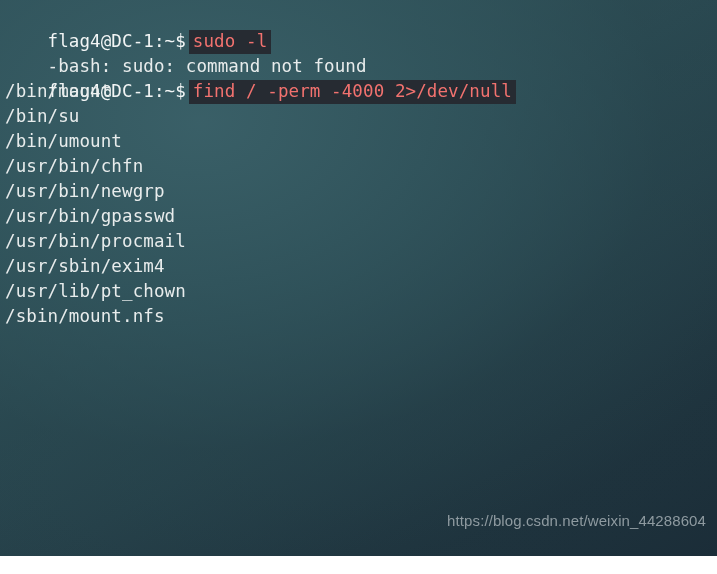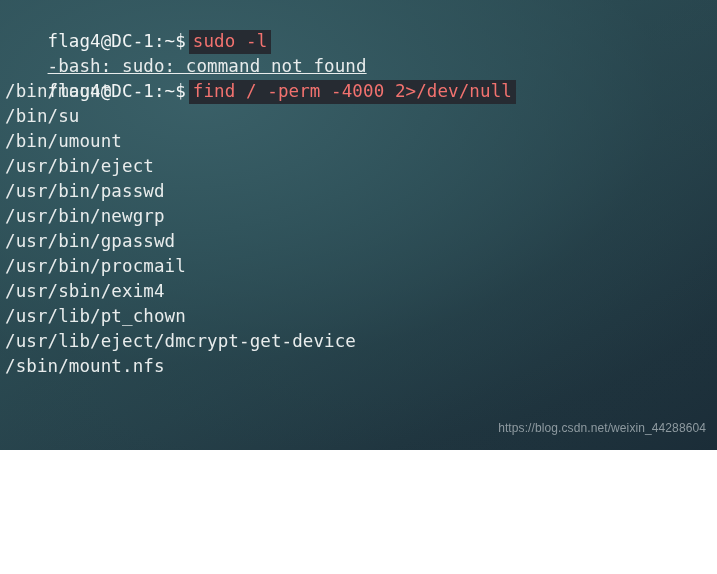--- a/index.html
+++ b/index.html
@@ -9,21 +9,21 @@
   body {
     width: 717px;
     height: 574px;
     overflow: hidden;
     font-family: "DejaVu Sans Mono", monospace;
   }
 
   #terminal {
     position: relative;
     width: 717px;
-    height: 450px;
+    height: 556px;
     box-sizing: border-box;
     background-color: #2d4f56;
     background-image:
       radial-gradient(ellipse 115% 105% at 28% 22%,
         rgba(58, 96, 104, 0.95) 0%,
         rgba(50, 86, 94, 0.75) 30%,
         rgba(40, 70, 78, 0.35) 56%,
         rgba(27, 47, 57, 0.05) 78%,
         rgba(24, 42, 53, 0.0) 100%),
       linear-gradient(150deg,
@@ -57,21 +57,20 @@
     padding: 1px 4px 3px 4px;
     margin-left: 3px;
   }
 
   .out {
     color: #e8ecec;
   }
 
   .err {
     color: #e8ecec;
-    text-decoration: underline;
   }
 
   .boxed-wrap {
     position: relative;
     display: inline-block;
   }
 
   .highlight-box {
     position: absolute;
     left: -4px;
@@ -79,23 +78,23 @@
     width: 188px;
     height: 25px;
     border: 3px solid #f01818;
     box-sizing: border-box;
     pointer-events: none;
   }
 
   #watermark {
     position: absolute;
     right: 11px;
-    bottom: 9px;
+    bottom: 23px;
     font-family: "Liberation Sans", sans-serif;
-    font-size: 12px;
+    font-size: 15px;
     color: #8e9aa0;
     letter-spacing: 0.1px;
     white-space: nowrap;
   }
 </style>
 </head>
 <body>
 
 <div id="terminal">
 
@@ -107,30 +106,28 @@
     <span class="err">-bash: sudo: command not found</span>
   </div>
 
   <div class="line">
     <span class="prompt">flag4@DC-1:~$</span><span class="cmd">find / -perm -4000 2&gt;/dev/null</span>
   </div>
 
   <div class="line"><span class="out">/bin/mount</span></div>
   <div class="line"><span class="out">/bin/su</span></div>
   <div class="line"><span class="out">/bin/umount</span></div>
-  <div class="line"><span class="out">/usr/bin/eject</span></div>
-  <div class="line"><span class="out">/usr/bin/passwd</span></div>
+  <div class="line"><span class="out">/usr/bin/chfn</span></div>
   <div class="line"><span class="out">/usr/bin/newgrp</span></div>
   <div class="line"><span class="out">/usr/bin/gpasswd</span></div>
   <div class="line"><span class="out">/usr/bin/procmail</span></div>
 
 
   <div class="line"><span class="out">/usr/sbin/exim4</span></div>
   <div class="line"><span class="out">/usr/lib/pt_chown</span></div>
-  <div class="line"><span class="out">/usr/lib/eject/dmcrypt-get-device</span></div>
   <div class="line"><span class="out">/sbin/mount.nfs</span></div>
 
   <div class="line">
     
   </div>
 
   <div id="watermark">https://blog.csdn.net/weixin_44288604</div>
 
 </div>
 

